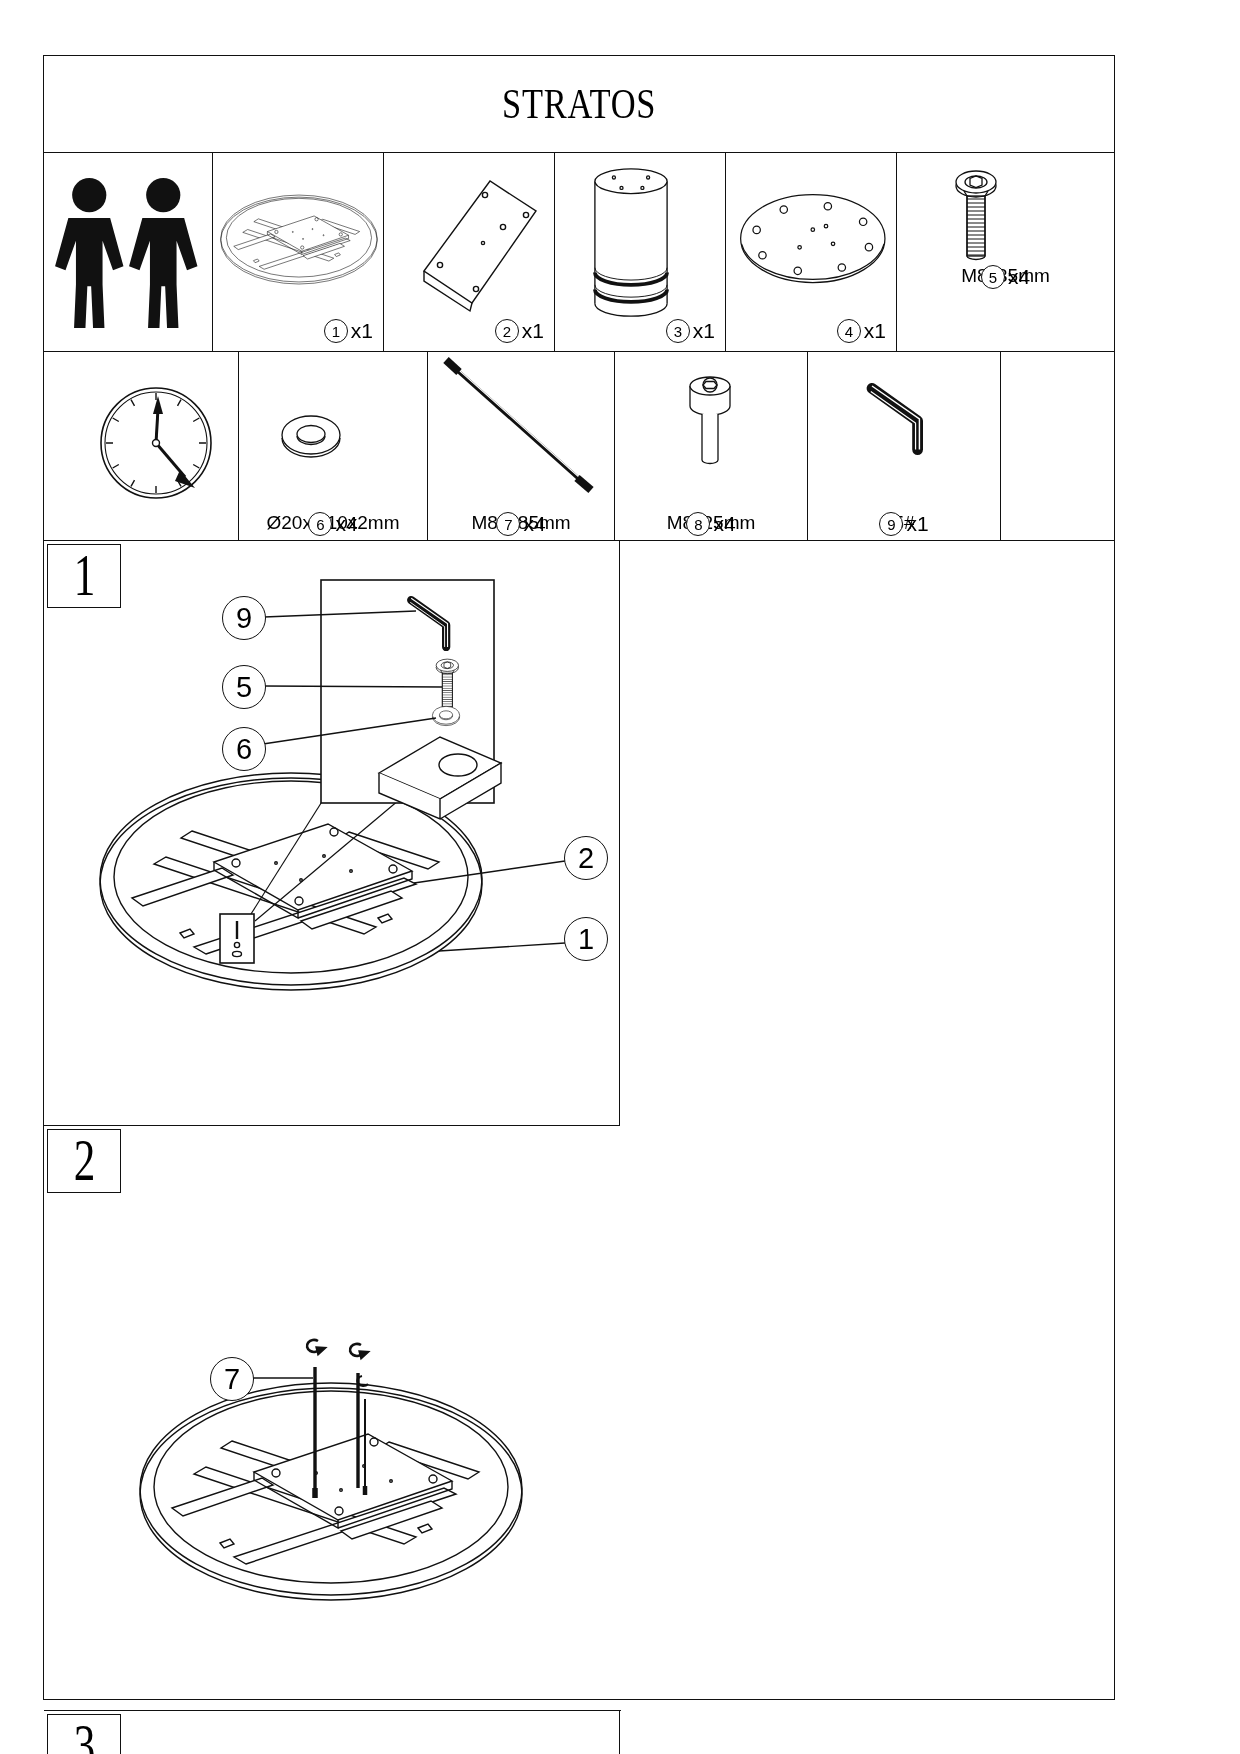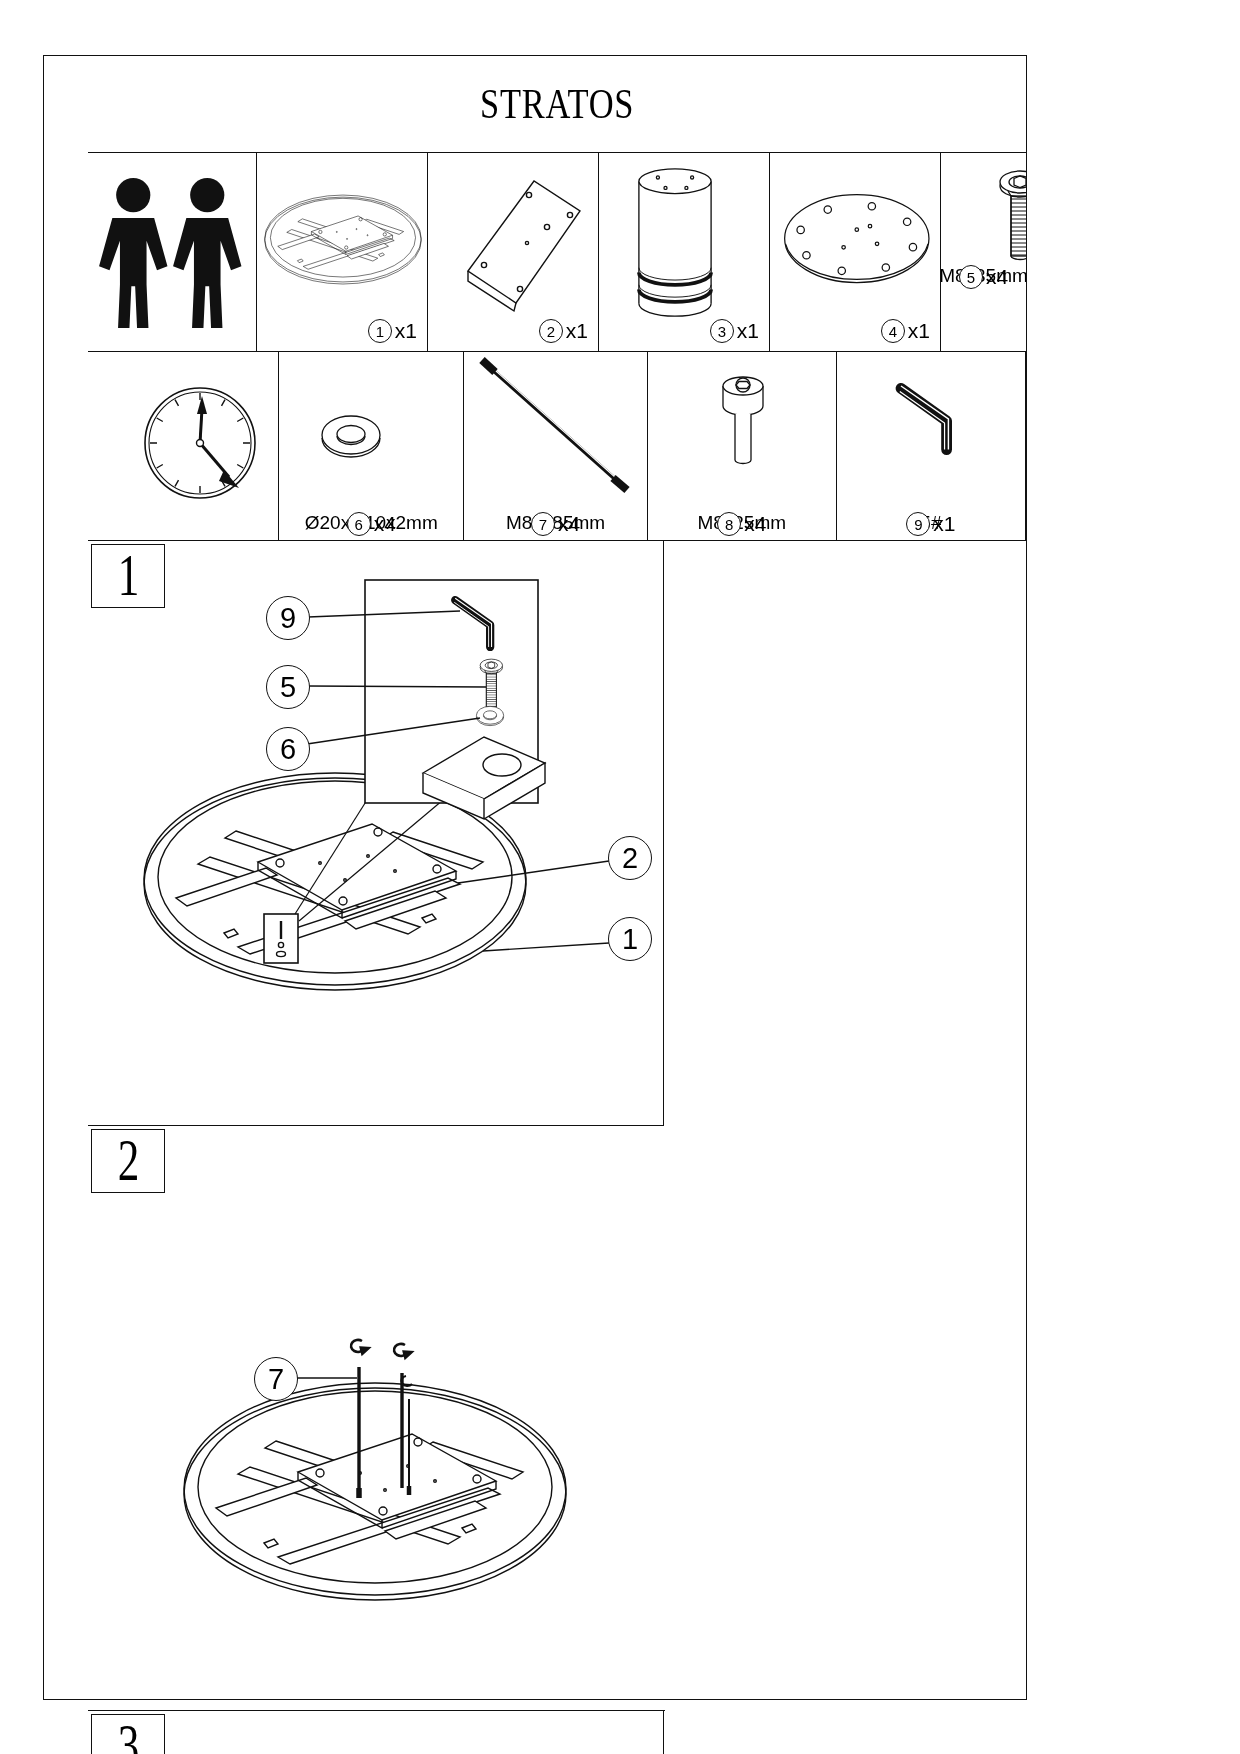--- a/index.html
+++ b/index.html
@@ -1,17 +1,17 @@
 <!DOCTYPE html>
 <html><head>
 <meta charset="utf-8">
 <style>
   html,body{margin:0;padding:0;background:#fff;}
   body{width:1240px;height:1754px;position:relative;font-family:"Liberation Sans",sans-serif;color:#000;}
-  .sheet{position:absolute;left:43px;top:55px;width:984px;height:1645px;border:1.5px solid #111;box-sizing:border-box;background:#fff;padding-left:44px;}
+  .sheet{position:absolute;left:43px;top:55px;width:1072px;height:1645px;border:1.5px solid #111;box-sizing:border-box;background:#fff;}
   .titlebar{height:96px;border-bottom:1.4px solid #111;display:flex;align-items:center;justify-content:center;}
   .title{font-family:"Liberation Serif",serif;font-size:42px;letter-spacing:1px;transform:scaleX(.82);}
   .prow{display:flex;border-bottom:1.4px solid #111;}
   .prow1{height:198px;}
   .prow2{height:188px;}
   .cell{position:relative;border-right:1.4px solid #111;box-sizing:border-box;overflow:hidden;}
   .cell:last-child{border-right:none;flex:1;}
   .lbl{position:absolute;display:flex;align-items:center;gap:3px;font-size:21px;}
   .lbl-br{right:10px;bottom:8px;}
   .lblcol{position:absolute;left:0;right:0;display:flex;flex-direction:column;align-items:center;gap:3px;}

